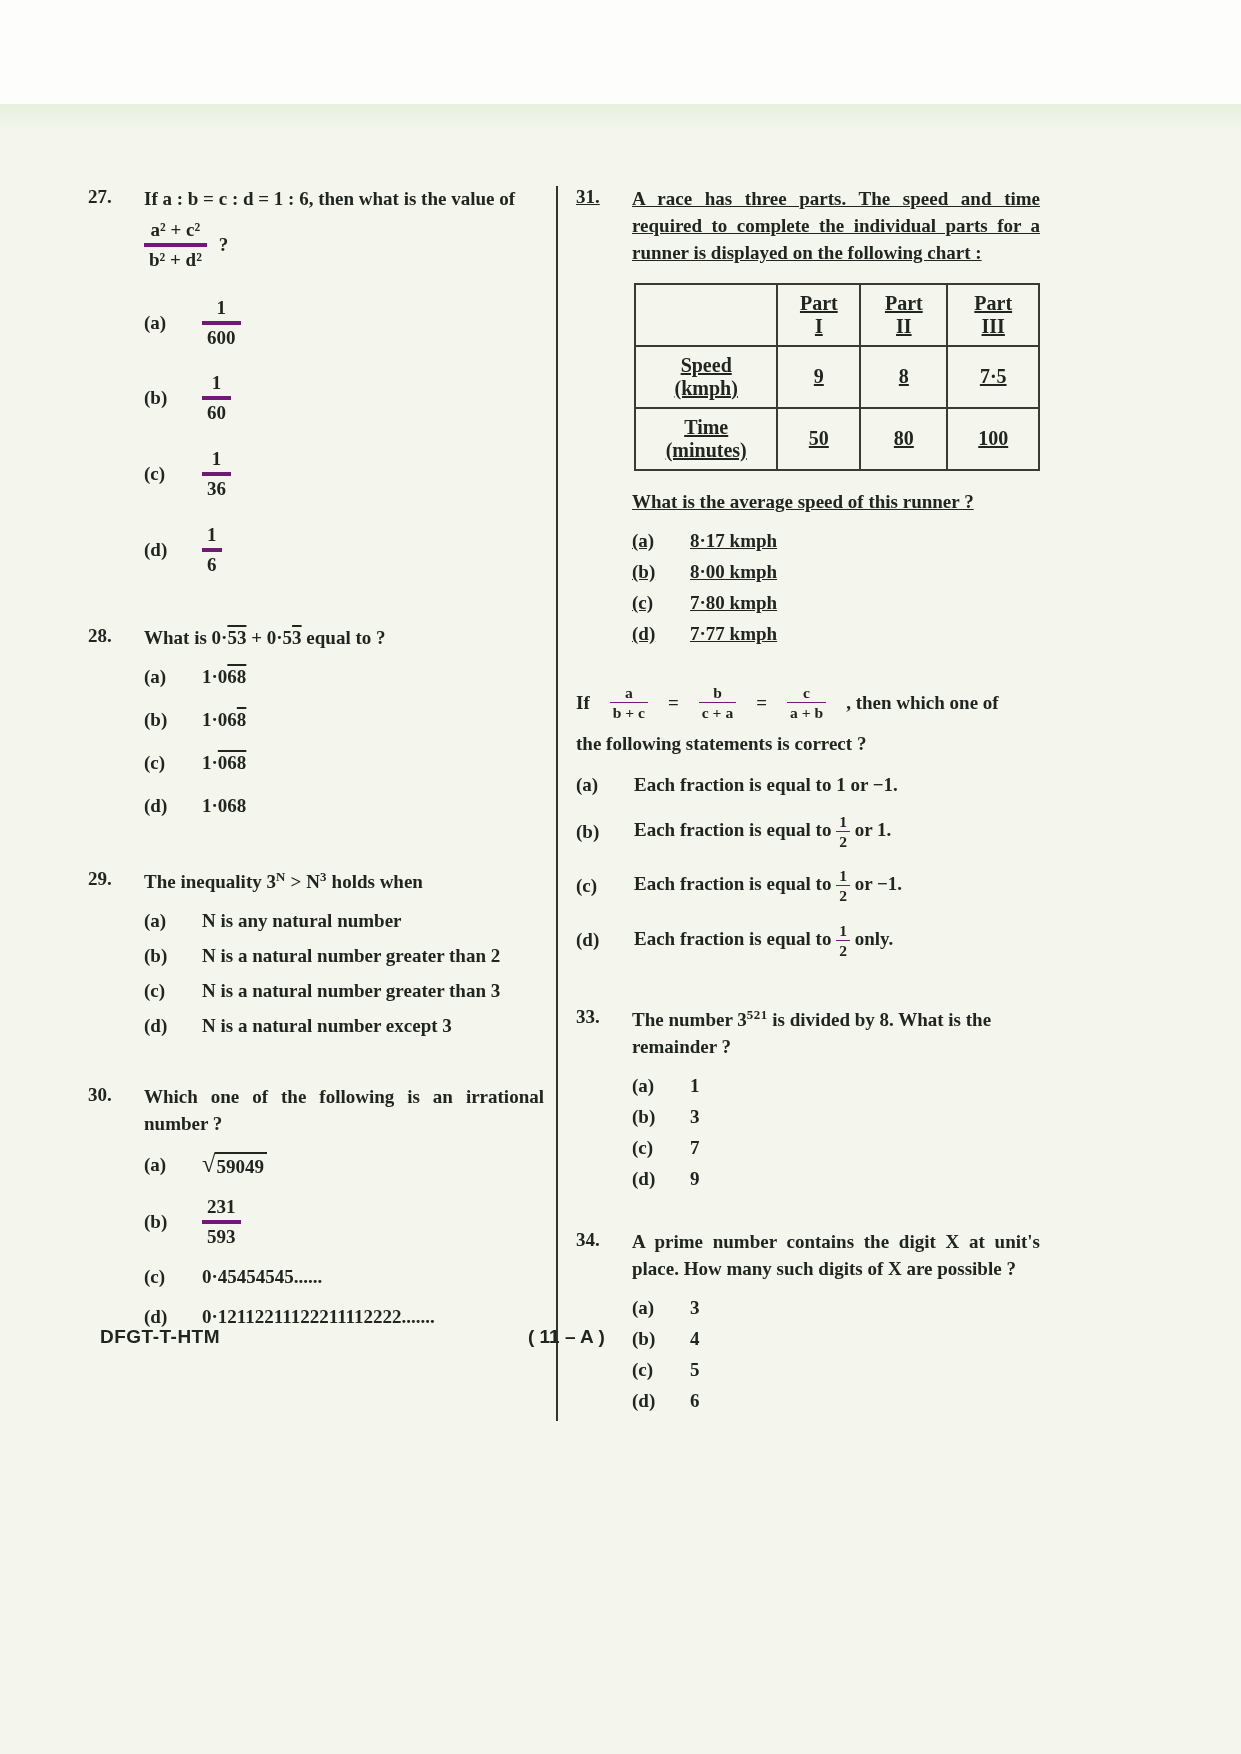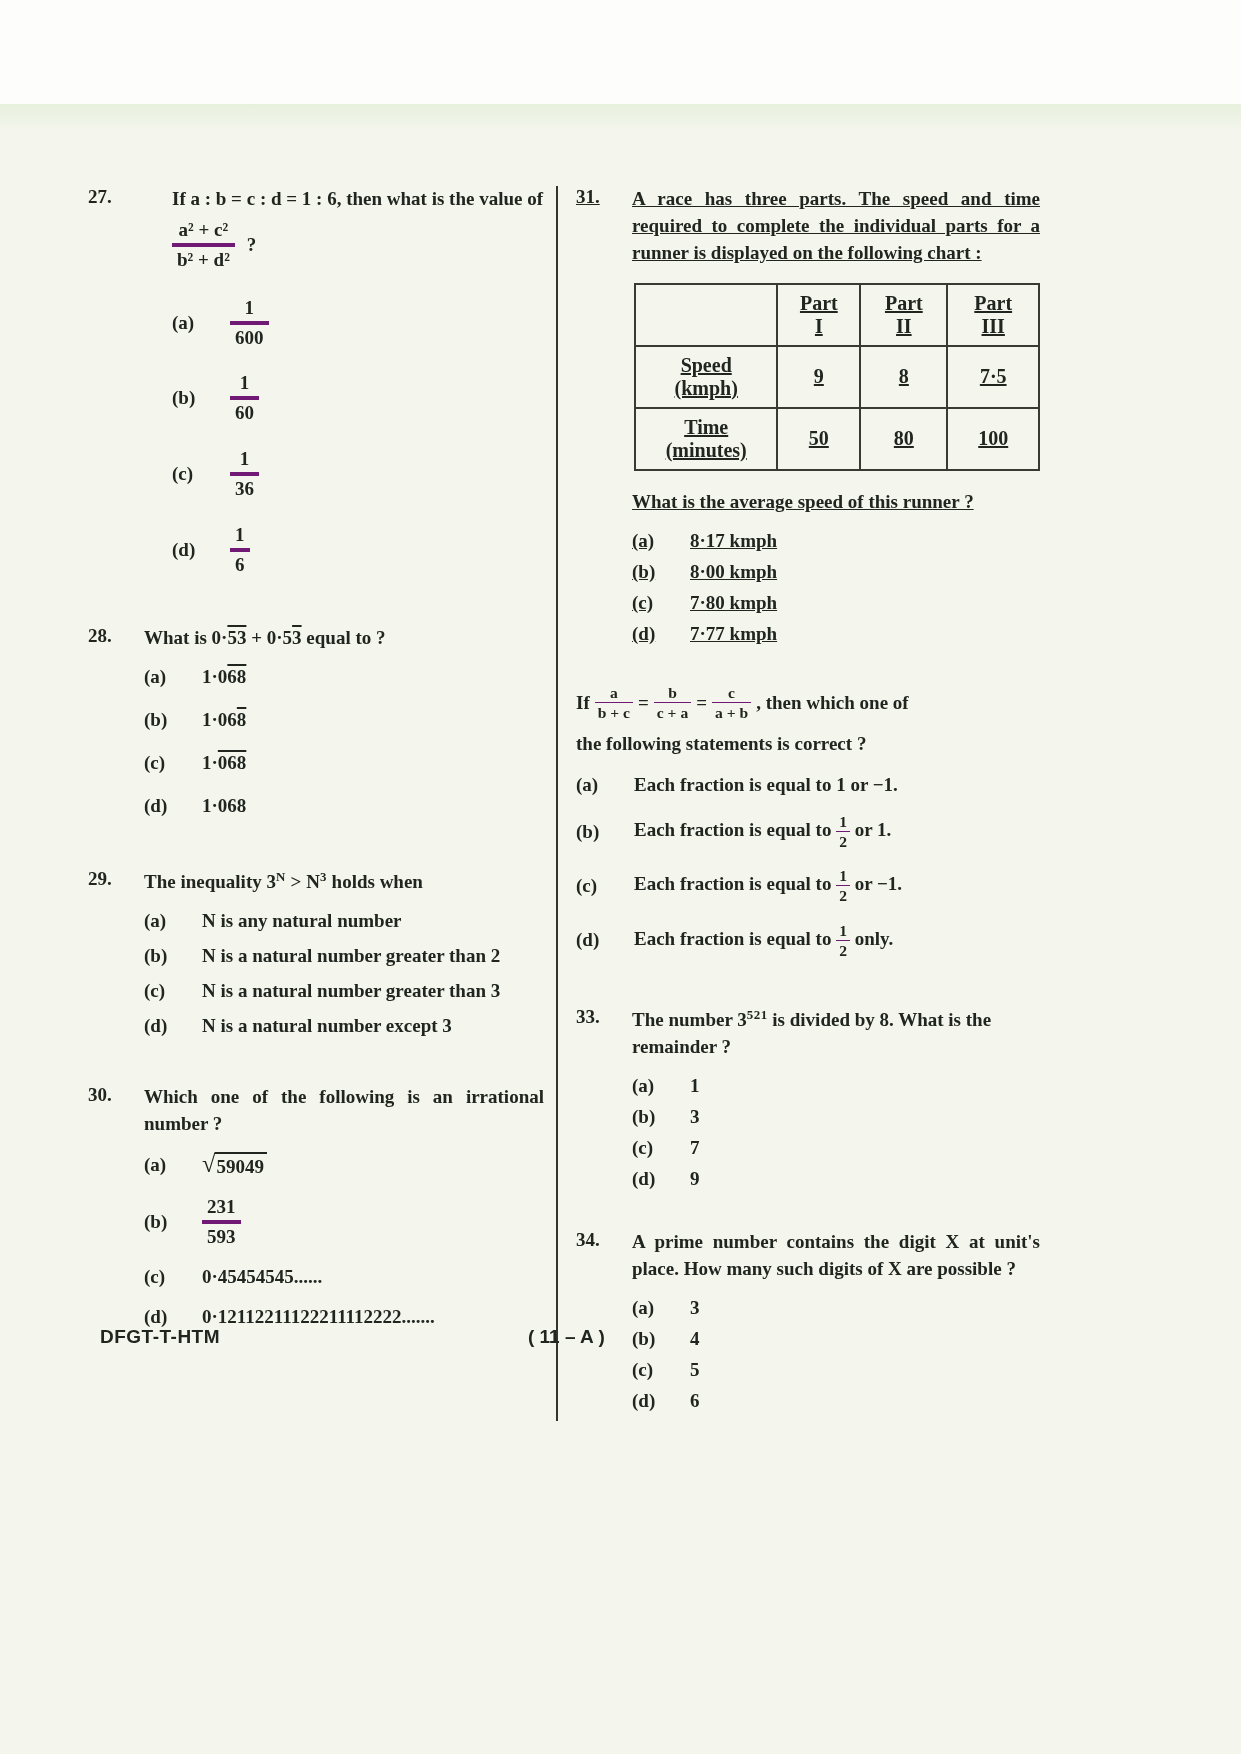--- a/index.html
+++ b/index.html
@@ -40,27 +40,27 @@
   .frac.small .fnum { border-bottom-width:1.5px; padding:0 3px 1px; }
   .frac.small .fden { padding:1px 3px 0; }
 
   .sup { font-size:0.68em; vertical-align:0.55em; letter-spacing:0.5px; }
   .bar { text-decoration:overline; text-decoration-thickness:1.5px; }
 
   .sqrt { display:inline-flex; align-items:flex-start; }
   .sqrt-sign { font-size:1.3em; line-height:1; font-weight:400; margin-right:-1px; }
   .sqrt-body { border-top:2px solid #20261f; padding:2px 3px 0 2px; }
 
-  .eqline { display:flex; align-items:center; gap:5px; margin:2px 0 10px; }
+  .eqline { display:flex; align-items:center; gap:20px; margin:2px 0 10px; }
   .fracline { display:flex; align-items:center; margin:6px 0 26px; }
   .qmark { margin-left:12px; }
 
   
   .q27 .opt { margin-bottom:24px; }
-  .q27 { margin-bottom:26px;gap:28px; }
+  .q27 { margin-bottom:26px; }
   .q28 .opt { margin-bottom:21px; }
   .q28 { margin-bottom:30px; }
   .q29 .opt { margin-bottom:13px; }
   .q29 { margin-bottom:34px; }
   .q30 .opt { margin-bottom:18px; }
 
   .q31 { margin-bottom:28px;text-decoration:underline; }
   .q31 .opt { margin-bottom:9px; }
   .q32 { margin-bottom:30px; }
   .q32 .opt { margin-bottom:17px; }

